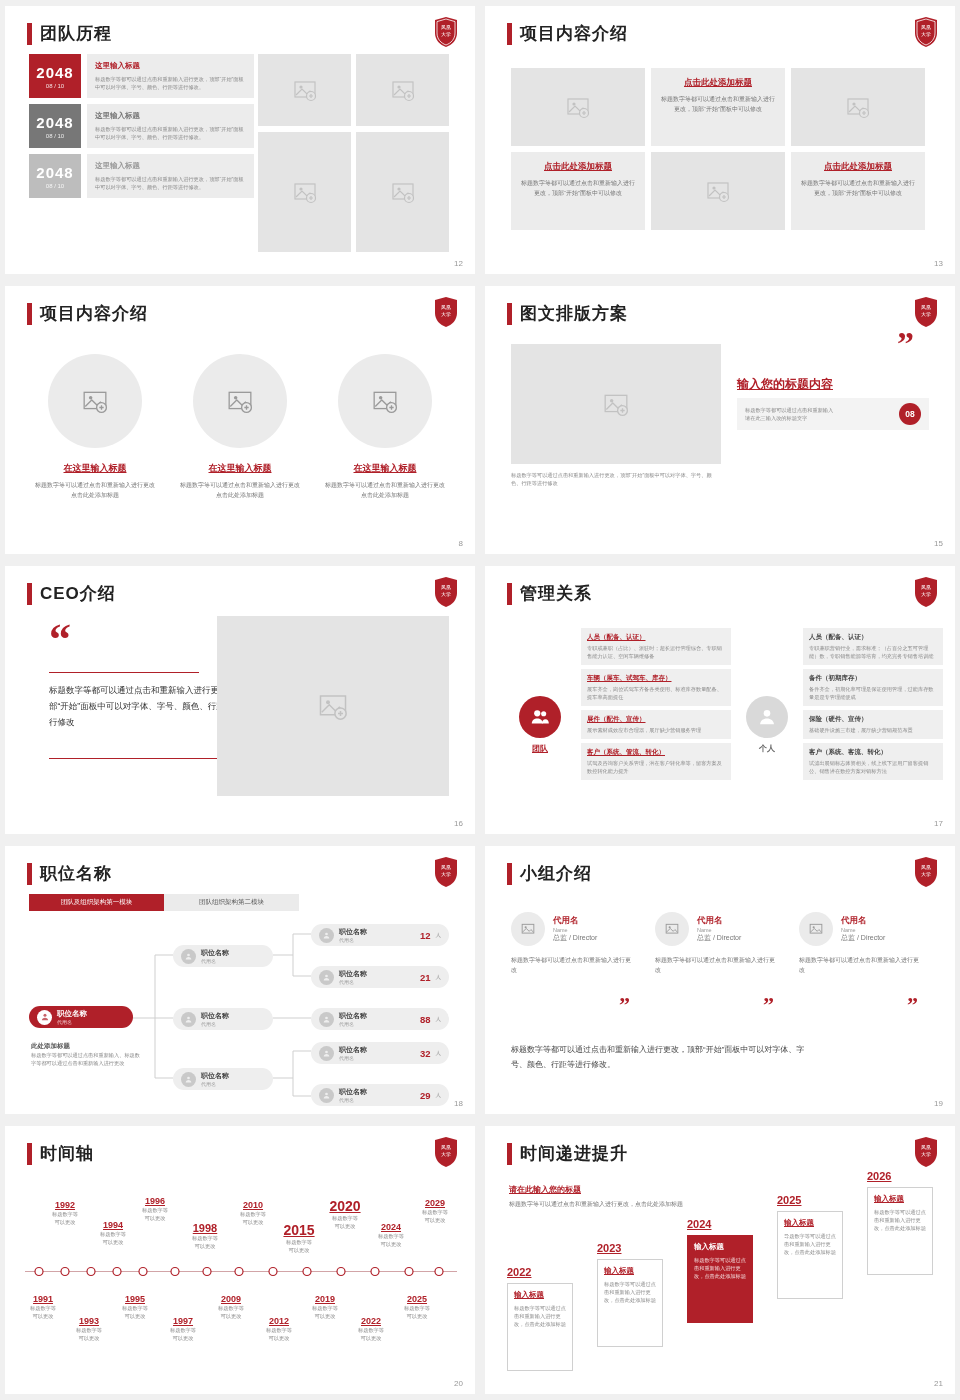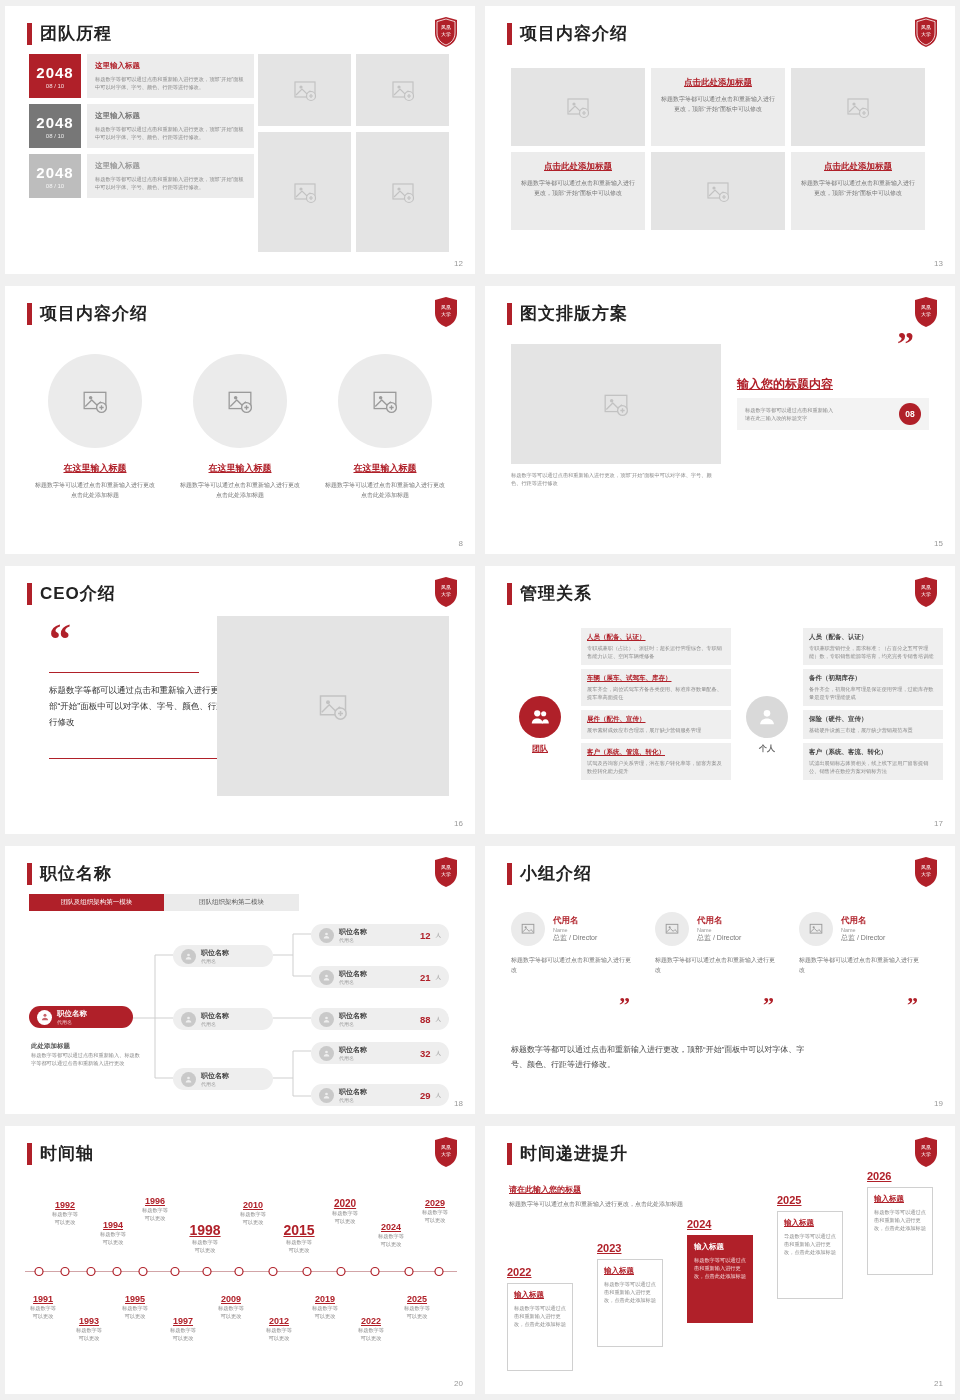--- a/index.html
+++ b/index.html
@@ -663,36 +663,36 @@
       <div class="b red" style="font-size:9px;">1994</div>
       <div class="tiny" style="white-space:pre-line;">标题数字等
 可以更改</div>
     </div>
     <div style="position:absolute;left:128px;top:70px;width:44px;text-align:center;">
       <div class="b red" style="font-size:9px;">1996</div>
       <div class="tiny" style="white-space:pre-line;">标题数字等
 可以更改</div>
     </div>
     <div style="position:absolute;left:178px;top:96px;width:44px;text-align:center;">
-      <div class="b red" style="font-size:14px;">1998</div>
+      <div class="b red" style="font-size:11px;">1998</div>
       <div class="tiny" style="white-space:pre-line;">标题数字等
 可以更改</div>
     </div>
     <div style="position:absolute;left:226px;top:74px;width:44px;text-align:center;">
       <div class="b red" style="font-size:9px;">2010</div>
       <div class="tiny" style="white-space:pre-line;">标题数字等
 可以更改</div>
     </div>
     <div style="position:absolute;left:272px;top:96px;width:44px;text-align:center;">
       <div class="b red" style="font-size:14px;">2015</div>
       <div class="tiny" style="white-space:pre-line;">标题数字等
 可以更改</div>
     </div>
     <div style="position:absolute;left:318px;top:72px;width:44px;text-align:center;">
-      <div class="b red" style="font-size:10px;">2020</div>
+      <div class="b red" style="font-size:14px;">2020</div>
       <div class="tiny" style="white-space:pre-line;">标题数字等
 可以更改</div>
     </div>
     <div style="position:absolute;left:364px;top:96px;width:44px;text-align:center;">
       <div class="b red" style="font-size:9px;">2024</div>
       <div class="tiny" style="white-space:pre-line;">标题数字等
 可以更改</div>
     </div>
     <div style="position:absolute;left:408px;top:72px;width:44px;text-align:center;">
       <div class="b red" style="font-size:9px;">2029</div>

